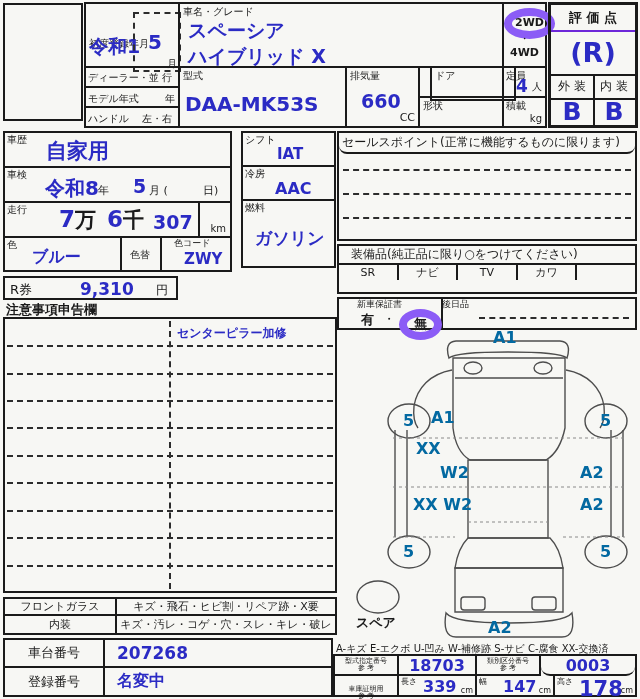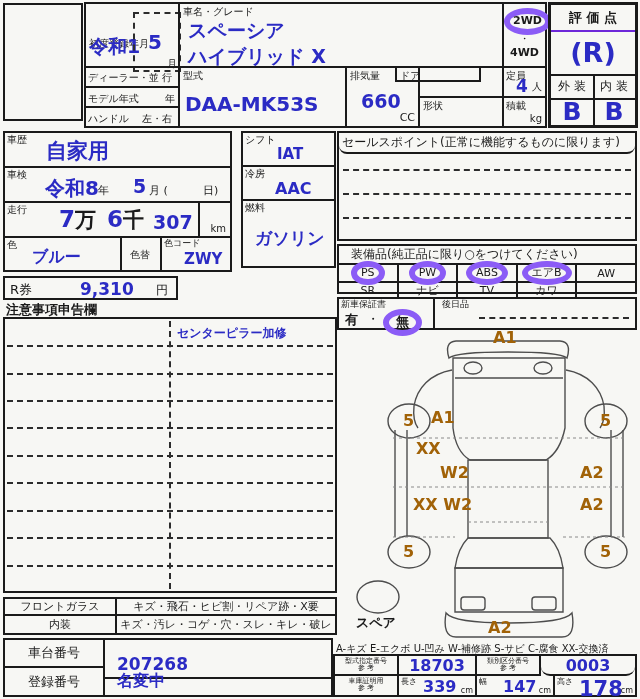--- a/index.html
+++ b/index.html
@@ -6,23 +6,23 @@
   body{background:#e8e8e6;font-family:"DejaVu Sans",sans-serif;}
   #sheet{position:relative;width:640px;height:699px;background:#f7f7f4;overflow:hidden;
          color:#1a1a1a;}
   .box{position:absolute;border:2px solid #1a1a1a;box-sizing:border-box;background:transparent;}
   .thick{border-width:3px;}
   .cell{position:absolute;box-sizing:border-box;}
   .lbl{font-size:10px;color:#1a1a1a;line-height:1.1;}
   .bv{color:#2b2bc4;}
   .dash-h{position:absolute;border-top:2px dashed #2c2c2c;height:0;}
   .dash-v{position:absolute;border-left:2px dashed #2c2c2c;width:0;}
-  .oval{display:inline-block;border:6px solid #8b5cf6;border-radius:50%;padding:0 5px;line-height:1.15;}
+  .oval{display:inline-block;border:8px solid #8b5cf6;border-radius:50%;padding:0 5px;line-height:1.15;}
   .ctr{display:flex;align-items:center;justify-content:center;}
-  .diag-lbl{position:absolute;color:#a16207;font-weight:bold;font-size:16px;line-height:1;}
+  .diag-lbl{position:absolute;color:#0369a1;font-weight:bold;font-size:16px;line-height:1;}
   svg{position:absolute;}
 </style>
 </head>
 <body>
 
 <div id="sheet">
 
   <div class="box" style="left:3px;top:3px;width:80px;height:118px;"></div>
 
   <div class="box" style="left:84px;top:2px;width:96px;height:66px;">
@@ -64,21 +64,21 @@
     <div class="lbl" style="position:absolute;left:3px;top:2px;">型式</div>
     <div class="bv" style="position:absolute;left:5px;top:24px;font-size:20px;font-weight:bold;">DAA-MK53S</div>
   </div>
 
   <div class="box" style="left:345px;top:66px;width:75px;height:62px;">
     <div class="lbl" style="position:absolute;left:3px;top:2px;">排気量</div>
     <div class="bv" style="position:absolute;left:14px;top:22px;font-size:19px;font-weight:bold;">660</div>
     <div style="position:absolute;right:3px;bottom:2px;font-size:11px;">CC</div>
   </div>
 
-  <div class="box" style="left:395px;top:66px;width:86px;height:16px;">
+  <div class="box" style="left:430px;top:66px;width:86px;height:35px;">
     <div class="lbl" style="position:absolute;left:3px;top:2px;">ドア</div>
   </div>
   <div class="box" style="left:502px;top:66px;width:45px;height:32px;">
     <div class="lbl" style="position:absolute;left:2px;top:2px;">定員</div>
     <span class="bv" style="position:absolute;left:12px;top:8px;font-size:17px;font-weight:bold;">4</span>
     <span style="position:absolute;right:3px;bottom:2px;font-size:10px;">人</span>
   </div>
   <div class="box" style="left:418px;top:96px;width:86px;height:32px;">
     <div class="lbl" style="position:absolute;left:3px;top:2px;">形状</div>
   </div>
@@ -124,21 +124,21 @@
       </span>
     </div>
 
     <div class="cell" style="left:0;top:105px;width:100%;height:32px;">
       <span class="lbl" style="position:absolute;left:2px;top:1px;">色</span>
       <span class="bv" style="position:absolute;left:27px;top:9px;font-size:16px;font-weight:bold;">ブルー</span>
       <span class="cell" style="left:115px;top:0;width:40px;height:100%;border-left:2px solid #1a1a1a;">
         <span class="lbl" style="position:absolute;left:8px;top:11px;">色替</span>
       </span>
       <span class="cell" style="left:155px;top:0;width:70px;height:100%;border-left:2px solid #1a1a1a;">
-        <span class="lbl" style="position:absolute;left:2px;top:1px;font-size:9px;">色コード</span>
+        <span class="lbl" style="position:absolute;left:12px;top:1px;font-size:9px;">色コード</span>
         <span class="bv" style="position:absolute;left:22px;top:12px;font-size:15px;font-weight:bold;">ZWY</span>
       </span>
     </div>
   </div>
 
   <div class="box" style="left:3px;top:276px;width:175px;height:24px;">
     <span style="position:absolute;left:5px;top:3px;font-size:13px;">R券</span>
     <span class="bv" style="position:absolute;left:75px;top:1px;font-size:17px;font-weight:bold;">9,310</span>
     <span style="position:absolute;right:8px;top:4px;font-size:12px;">円</span>
   </div>
@@ -160,46 +160,31 @@
 
   <div class="box" style="left:337px;top:131px;width:300px;height:110px;">
     <div style="border-bottom:2px solid #1a1a1a;font-size:12px;padding:1px 3px;white-space:nowrap;border-radius:8px;">セールスポイント(正常に機能するものに限ります)</div>
     <div class="dash-h" style="left:4px;top:36px;width:288px;"></div>
     <div class="dash-h" style="left:4px;top:60px;width:288px;"></div>
     <div class="dash-h" style="left:4px;top:84px;width:288px;"></div>
   </div>
 
   <div class="box" style="left:337px;top:244px;width:300px;height:50px;">
     <div style="border-bottom:2px solid #1a1a1a;font-size:12px;padding:0 12px;white-space:nowrap;">装備品(純正品に限り○をつけてください)</div>
-    <div id="equip-row1" style="display:flex;height:16px;border-bottom:2px solid #1a1a1a;">
-        <div style="flex: 1 1 0%; display: flex; align-items: center; justify-content: center; font-size: 11px; border-right: 2px solid rgb(26, 26, 26);">
-          <span class="oval" style="padding: 0px 4px; color: rgb(26, 26, 26);">PS</span>
-        </div>
-        <div style="flex: 1 1 0%; display: flex; align-items: center; justify-content: center; font-size: 11px; border-right: 2px solid rgb(26, 26, 26);">
-          <span class="oval" style="padding: 0px 4px; color: rgb(26, 26, 26);">PW</span>
-        </div>
-        <div style="flex: 1 1 0%; display: flex; align-items: center; justify-content: center; font-size: 11px; border-right: 2px solid rgb(26, 26, 26);">
-          <span class="oval" style="padding: 0px 4px; color: rgb(26, 26, 26);">ABS</span>
-        </div>
-        <div style="flex: 1 1 0%; display: flex; align-items: center; justify-content: center; font-size: 11px; border-right: 2px solid rgb(26, 26, 26);">
-          <span class="oval" style="padding: 0px 4px; color: rgb(26, 26, 26);">エアB</span>
-        </div>
-        <div style="flex: 1 1 0%; display: flex; align-items: center; justify-content: center; font-size: 11px;">AW</div>
-      </div>
     <div id="equip-row2" style="display:flex;height:15px;">
         <div style="flex: 1 1 0%; display: flex; align-items: center; justify-content: center; font-size: 11px; border-right: 2px solid rgb(26, 26, 26);">SR</div>
         <div style="flex: 1 1 0%; display: flex; align-items: center; justify-content: center; font-size: 11px; border-right: 2px solid rgb(26, 26, 26);">ナビ</div>
         <div style="flex: 1 1 0%; display: flex; align-items: center; justify-content: center; font-size: 11px; border-right: 2px solid rgb(26, 26, 26);">TV</div>
         <div style="flex: 1 1 0%; display: flex; align-items: center; justify-content: center; font-size: 11px; border-right: 2px solid rgb(26, 26, 26);">カワ</div>
         <div style="flex: 1 1 0%; display: flex; align-items: center; justify-content: center; font-size: 11px;"></div>
       </div>
   </div>
 
   <div class="box" style="left:337px;top:297px;width:300px;height:33px;">
-    <div class="cell" style="left:0;top:0;width:96px;height:100%;border-right:2px solid #1a1a1a;text-decoration:underline;">
+    <div class="cell" style="left:16px;top:0;width:88px;height:100%;border-right:2px solid #1a1a1a;text-decoration:underline;">
       <span class="lbl" style="position:absolute;left:2px;top:1px;font-size:9px;">新車保証書</span>
       <span style="position:absolute;left:6px;top:12px;font-size:13px;font-weight:bold;">有</span>
       <span style="position:absolute;left:28px;top:12px;font-size:12px;">・</span>
       <span class="oval" style="position:absolute;left:44px;top:10px;font-size:13px;font-weight:bold;color:#1a1a1a;padding:0 7px;">無</span>
     </div>
     <div class="cell" style="left:100px;top:0;right:0;height:100%;">
       <span class="lbl" style="position:absolute;left:3px;top:1px;font-size:9px;">後日品</span>
       <span class="dash-h" style="left:40px;top:18px;width:150px;"></span>
     </div>
   </div>
@@ -287,21 +272,21 @@
     <div class="cell" style="left:0;top:17px;width:112px;height:17px;border-right:2px solid #1a1a1a;">
       <div class="ctr" style="height:100%;font-size:11px;">内装</div>
     </div>
     <div class="cell ctr" style="left:112px;top:17px;right:0;height:17px;font-size:11px;white-space:nowrap;">キズ・汚レ・コゲ・穴・スレ・キレ・破レ</div>
   </div>
 
   <div class="box" style="left:3px;top:638px;width:330px;height:59px;">
     <div class="cell" style="left:0;top:0;width:100px;height:28px;border-right:2px solid #1a1a1a;border-bottom:2px solid #1a1a1a;">
       <div class="ctr" style="height:100%;font-size:13px;">車台番号</div>
     </div>
-    <div class="cell" style="left:100px;top:0;right:0;height:28px;border-bottom:2px solid #1a1a1a;margin-top:11px;">
+    <div class="cell" style="left:100px;top:0;right:0;height:28px;border-bottom:2px solid #1a1a1a;">
       <span class="bv" style="position:absolute;left:12px;top:3px;font-size:17px;font-weight:bold;">207268</span>
     </div>
     <div class="cell" style="left:0;top:28px;width:100px;height:27px;border-right:2px solid #1a1a1a;">
       <div class="ctr" style="height:100%;font-size:13px;">登録番号</div>
     </div>
     <div class="cell" style="left:100px;top:28px;right:0;height:27px;">
       <span class="bv" style="position:absolute;left:12px;top:3px;font-size:16px;font-weight:bold;">名変中</span>
     </div>
   </div>
 
@@ -312,21 +297,21 @@
       <div style="font-size:7px;line-height:1.1;">参 考</div>
     </div>
     <div class="cell ctr bv" style="left:64px;top:0;width:78px;height:20px;border-right:2px solid #1a1a1a;border-bottom:2px solid #1a1a1a;font-size:16px;font-weight:bold;">18703</div>
     <div class="cell" style="left:142px;top:0;width:64px;height:20px;border-right:2px solid #1a1a1a;border-bottom:2px solid #1a1a1a;text-align:center;">
       <div style="font-size:7px;line-height:1.2;padding-top:1px;">類別区分番号</div>
       <div style="font-size:7px;line-height:1.1;">参 考</div>
     </div>
     <div class="cell ctr bv" style="left:206px;top:0;right:0;height:20px;border-bottom:2px solid #1a1a1a;font-size:16px;font-weight:bold;border-radius:9px;">0003</div>
 
     <div class="cell" style="left:0;top:20px;width:64px;height:19px;border-right:2px solid #1a1a1a;text-align:center;">
-      <div style="font-size:7px;line-height:1.2;padding-top:1px;">車庫証明用</div>
+      <div style="font-size:7px;line-height:1.2;padding-top:9px;">車庫証明用</div>
       <div style="font-size:7px;line-height:1.1;">参 考</div>
     </div>
     <div class="cell" style="left:64px;top:20px;width:78px;height:19px;border-right:2px solid #1a1a1a;">
       <span style="position:absolute;left:2px;top:0;font-size:8px;">長さ</span>
       <span class="bv" style="position:absolute;left:24px;top:1px;font-size:16px;font-weight:bold;">339</span>
       <span style="position:absolute;right:2px;bottom:0;font-size:8px;">cm</span>
     </div>
     <div class="cell" style="left:142px;top:20px;width:78px;height:19px;border-right:2px solid #1a1a1a;">
       <span style="position:absolute;left:2px;top:0;font-size:8px;">幅</span>
       <span class="bv" style="position:absolute;left:26px;top:1px;font-size:16px;font-weight:bold;">147</span>

